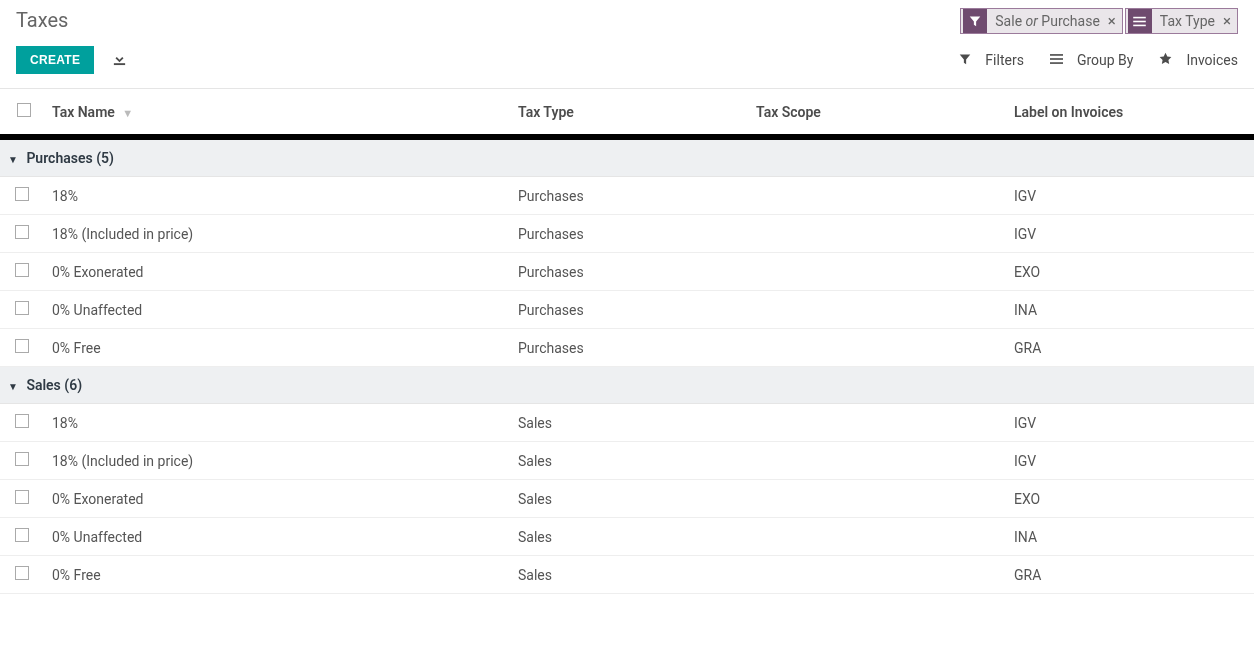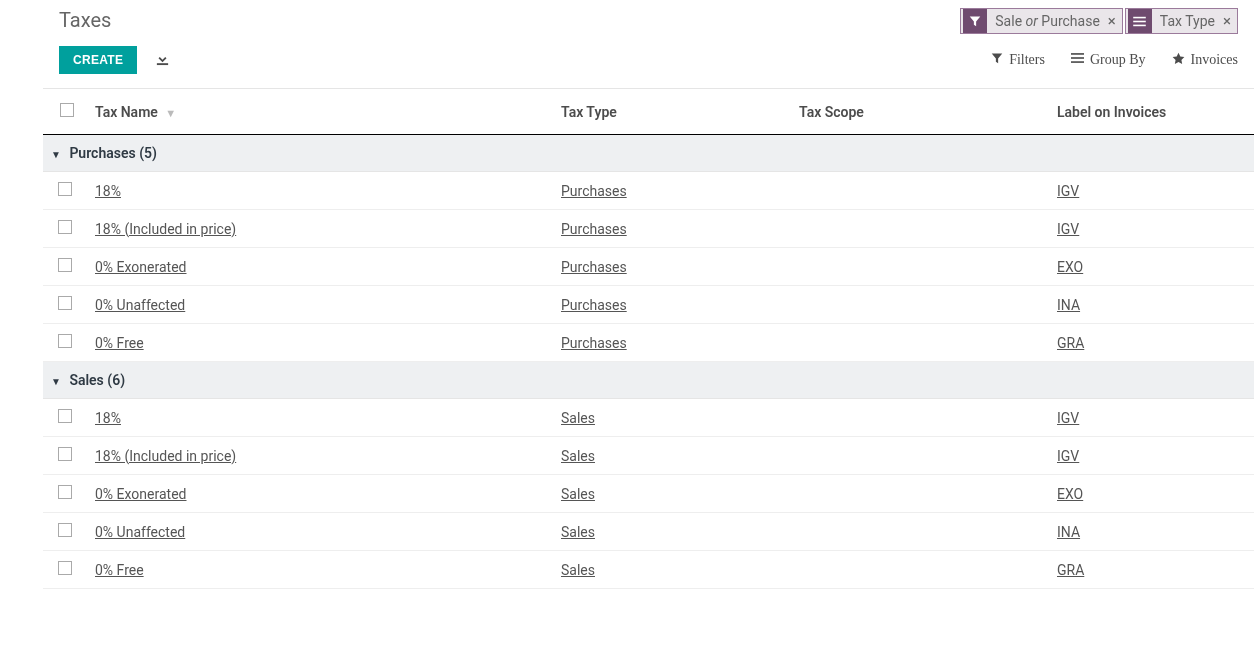--- a/index.html
+++ b/index.html
@@ -2,21 +2,21 @@
 <html><head>
 <meta charset="utf-8">
 <style>
   * { box-sizing: border-box; margin: 0; padding: 0; }
   body {
     font-family: -apple-system, BlinkMacSystemFont, "Segoe UI", Roboto, "Helvetica Neue", Arial, sans-serif;
     font-size: 14px;
     color: #4c4c4c;
     background: #fff;
   }
-  .page { width: 1254px; padding-left: 43px; }
+  .page { width: 1254px; }
   .header {
     display: flex;
     justify-content: space-between;
     align-items: flex-start;
     padding: 8px 16px 0 16px;
   }
   .title {
     font-size: 20px;
     color: #666;
     font-weight: 400;
@@ -85,33 +85,33 @@
     cursor: pointer;
   }
   .toolbar-right {
     display: flex;
     gap: 26px;
     align-items: center;
     color: #4c4c4c;
   }
   .toolbar-item {
     display: inline-flex;
-    gap: 6px;
-    cursor: pointer;
-    font-size: 14px;
-    font-family: Liberation Serif, serif;
+    align-items: center;
+    gap: 14px;
+    cursor: pointer;
+    font-size: 14px;
   }
   .toolbar-item .ticon { font-size: 13px; }
   table { width: 100%; border-collapse: collapse; }
   thead th {
     text-align: left;
     font-weight: 600;
     color: #4c4c4c;
     padding: 14px 8px;
-    border-bottom: 1px solid #000000;
+    border-bottom: 6px solid #000000;
     font-size: 14px;
   }
   th.col-check, td.col-check { width: 44px; text-align: center; padding-left: 12px; }
   th.col-name { width: 466px; }
   th.col-type { width: 238px; }
   th.col-scope { width: 258px; }
   th.col-label { }
   .sort-caret {
     display: inline-block;
     font-size: 11px;
@@ -131,21 +131,20 @@
     font-size: 10px;
     margin-right: 5px;
     color: #2f3a44;
   }
   tr.data-row td {
     padding: 10px 8px;
     border-bottom: 1px solid #eee;
     color: #555;
     font-size: 14px;
     cursor: pointer;
-    text-decoration: underline;
   }
   tr.data-row td.col-name { padding-left: 8px; }
   input[type="checkbox"] {
     width: 14px;
     height: 14px;
     cursor: pointer;
     border: 1px solid #aaa;
     appearance: none;
     background: #fff;
   }

